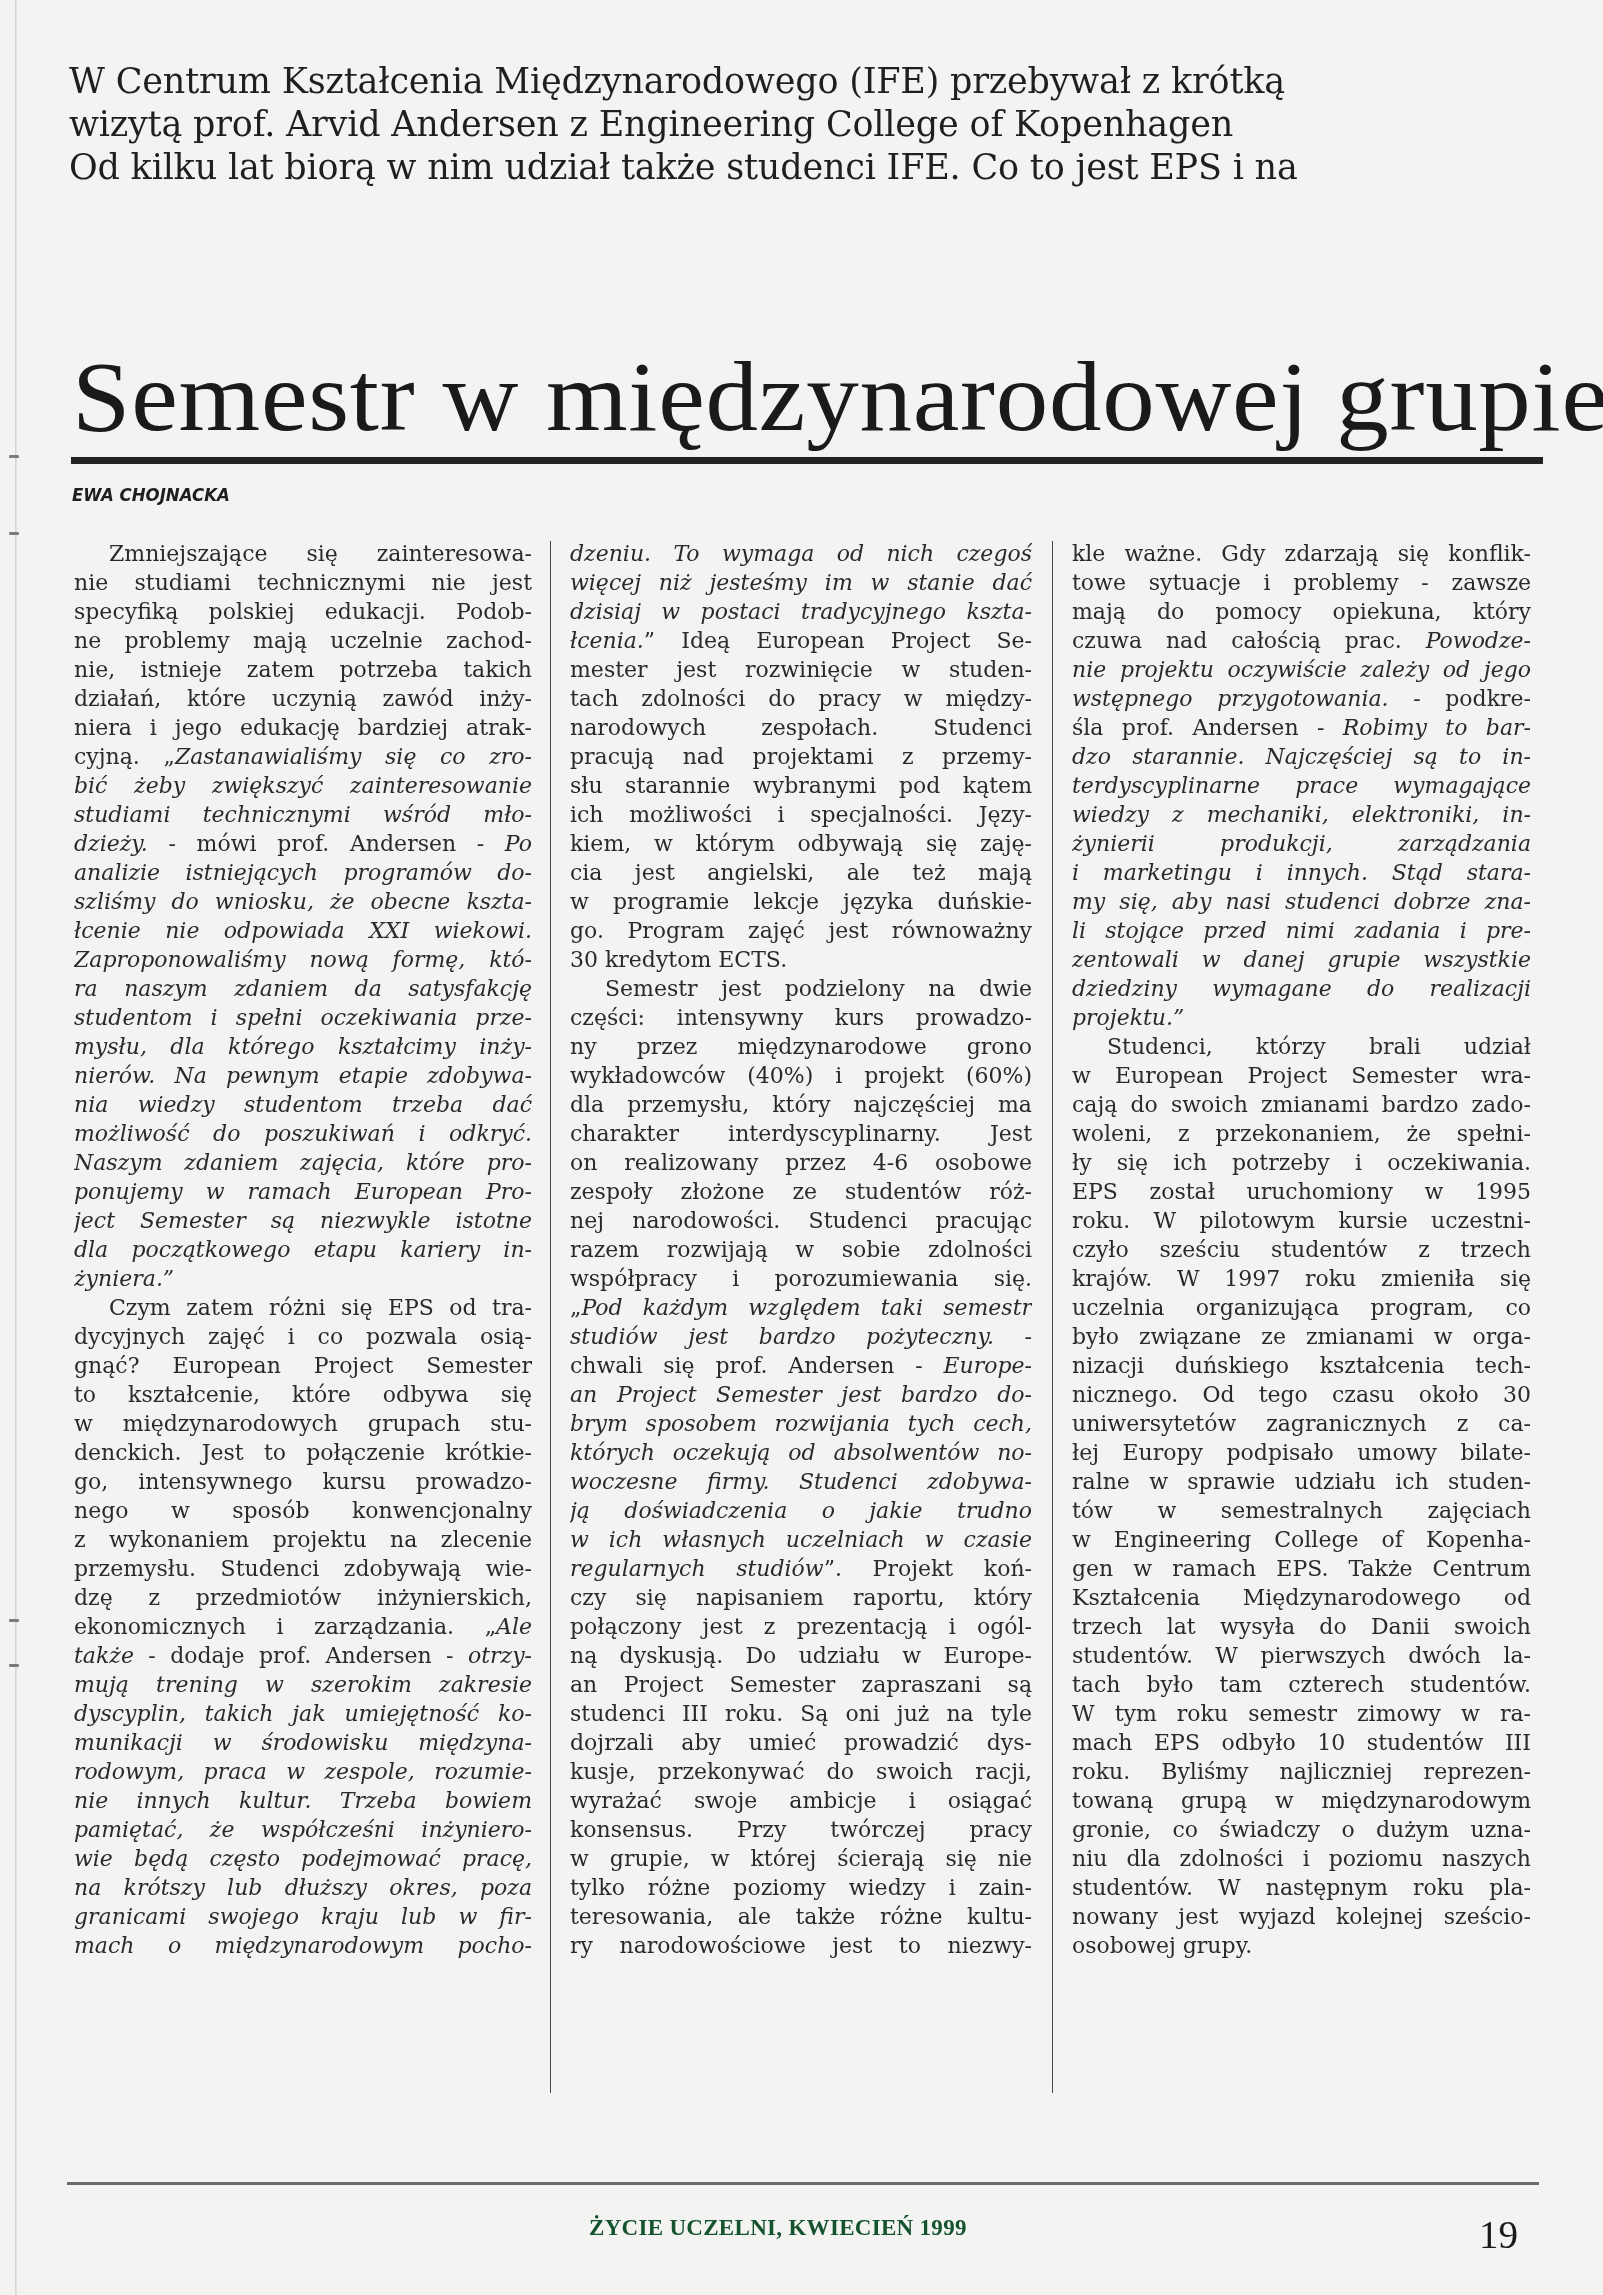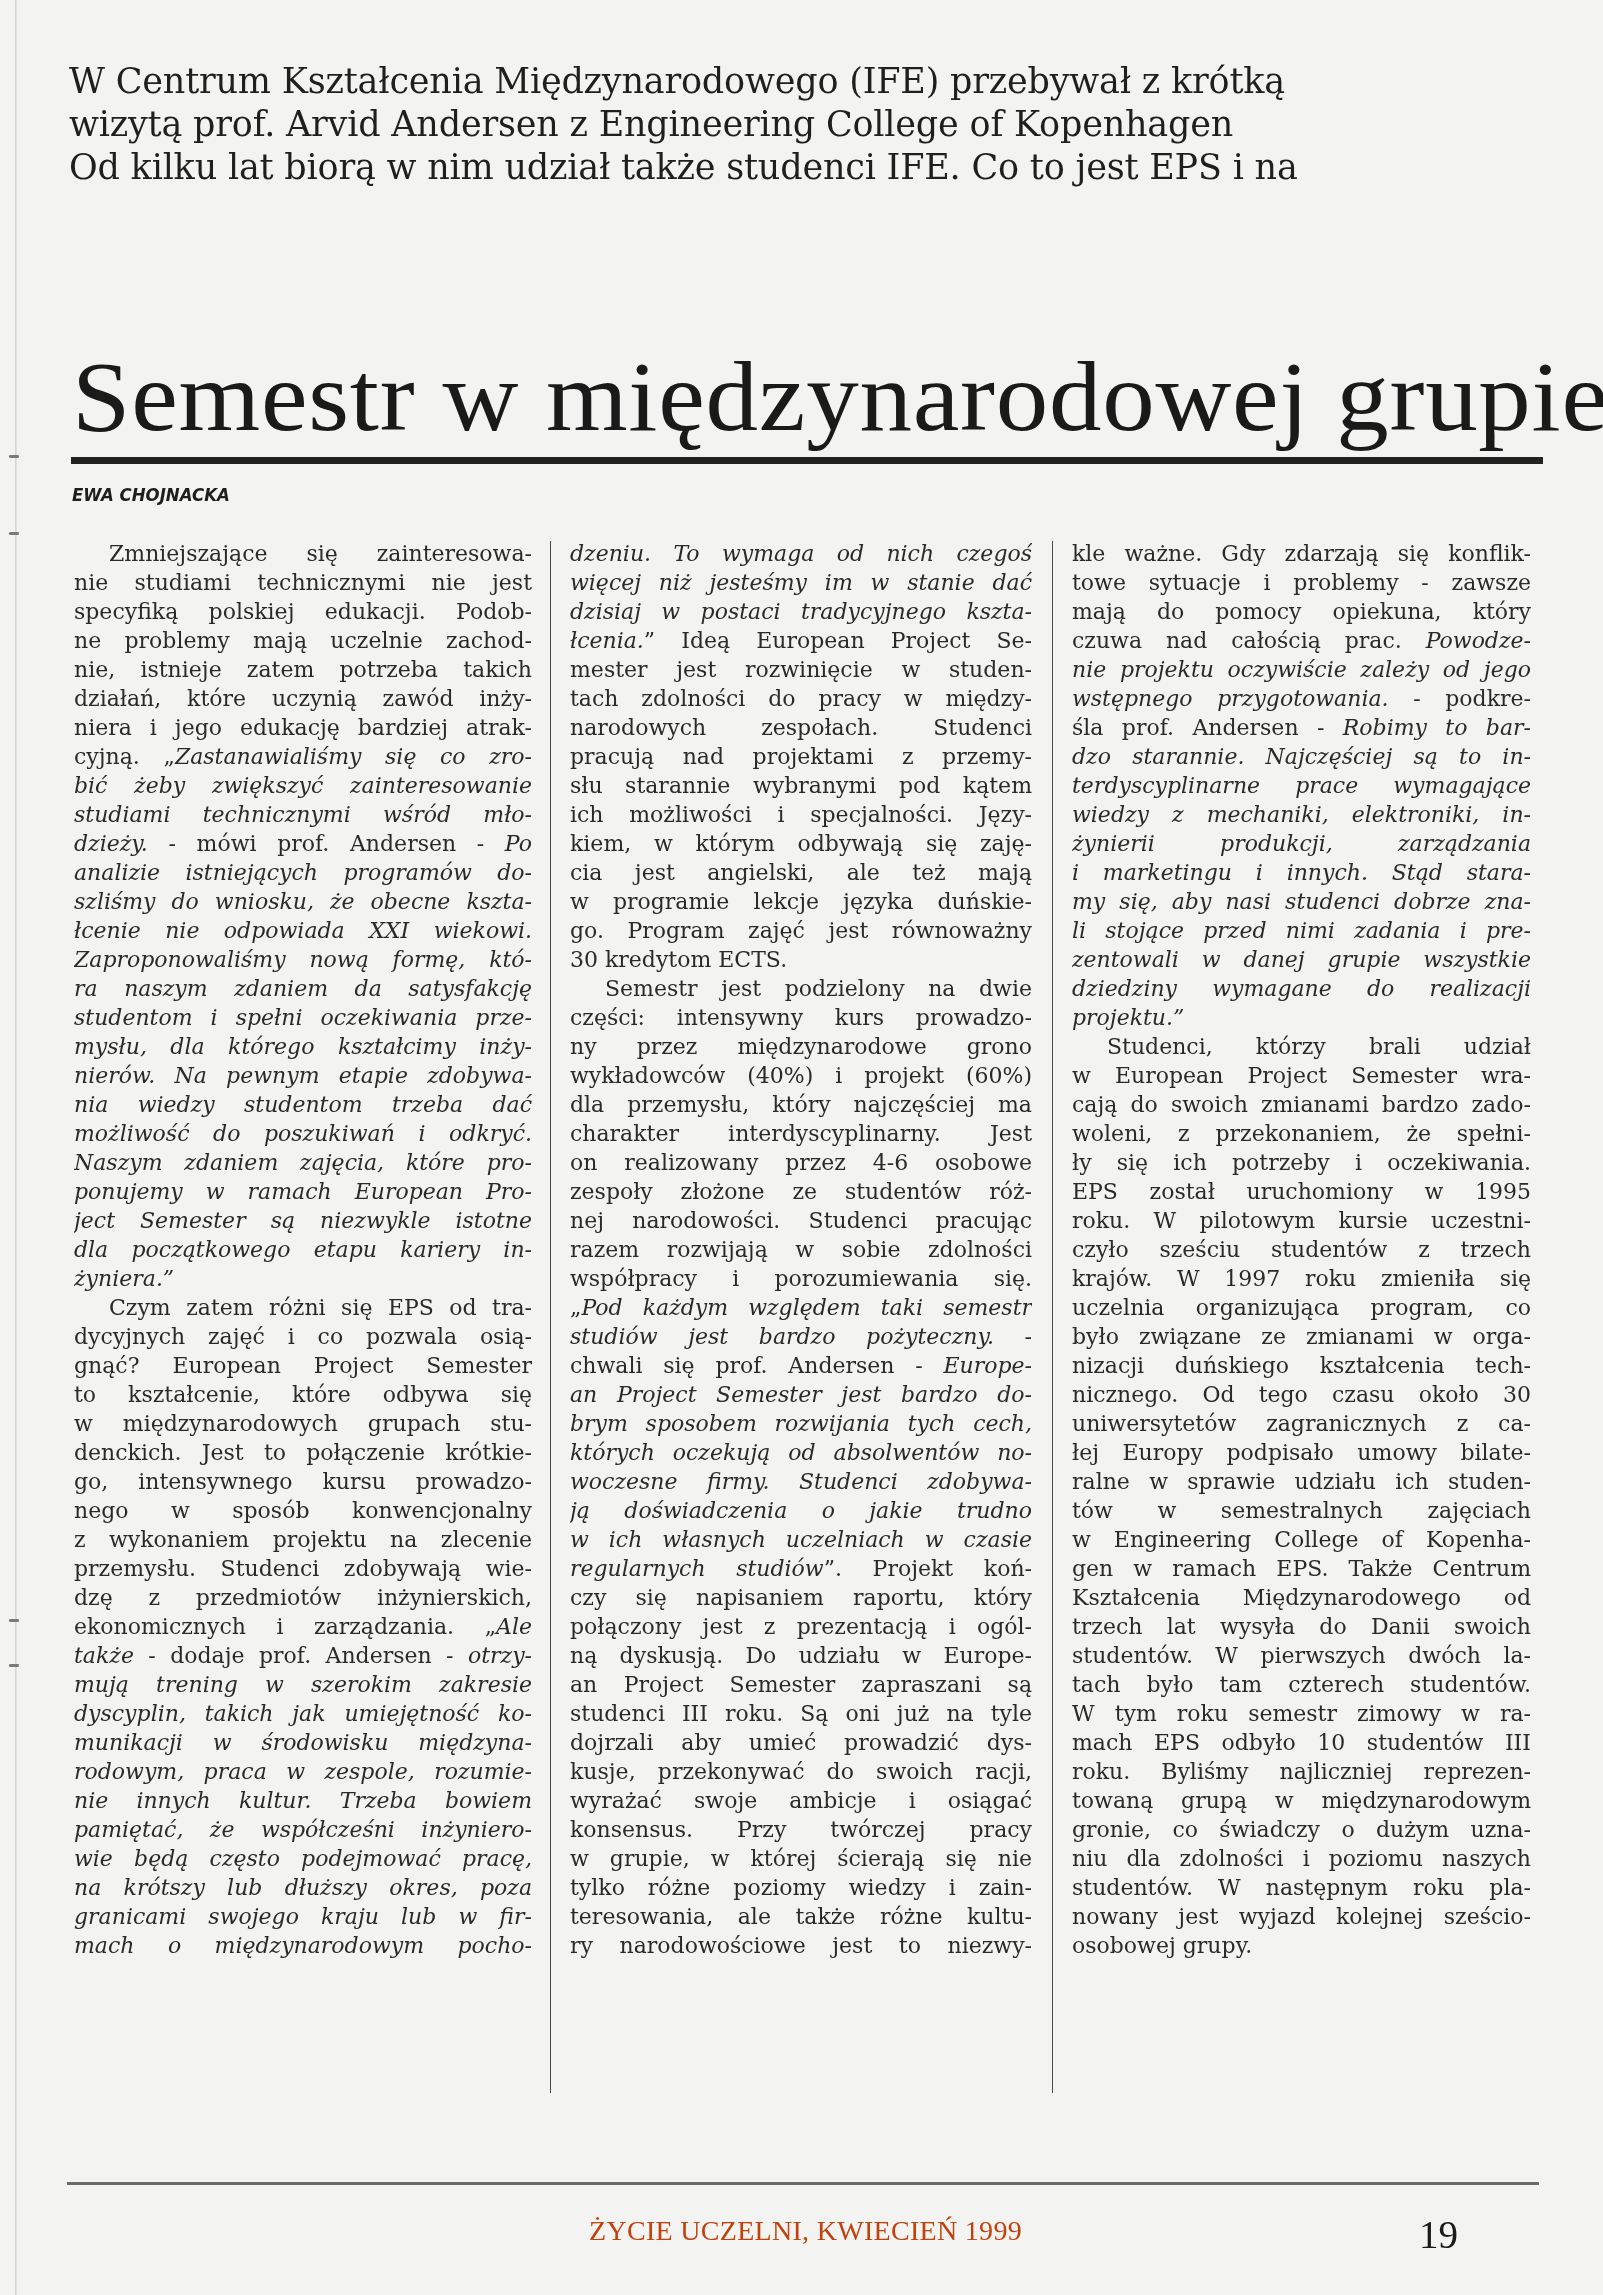--- a/index.html
+++ b/index.html
@@ -63,25 +63,26 @@
   #divider-1 { left: 550px; }
   #divider-2 { left: 1052px; }
 
   .footer-rule {
     position: absolute; left: 67px; top: 2182px; width: 1472px; height: 2.7px;
     background: #6a6a6a;
   }
   .footer-title {
     position: absolute; left: 589px; top: 2215px;
     font-family: "Liberation Serif", serif;
-    font-size: 28px; color: #c2410c; white-space: nowrap;
+    font-size: 23px; color: #14532d; white-space: nowrap;
     letter-spacing: 0.3px;
+    font-weight: bold;
   }
   .page-number {
-    position: absolute; left: 1419px; top: 2212px;
+    position: absolute; left: 1479px; top: 2212px;
     font-family: "Liberation Serif", serif;
     font-size: 39px; color: #1a1a1a;
   }
 </style>
 </head>
 <body>
 
 <div class="page-edge"></div>
 <div class="margin-mark" style="top:455px"></div>
 <div class="margin-mark" style="top:532px"></div>

